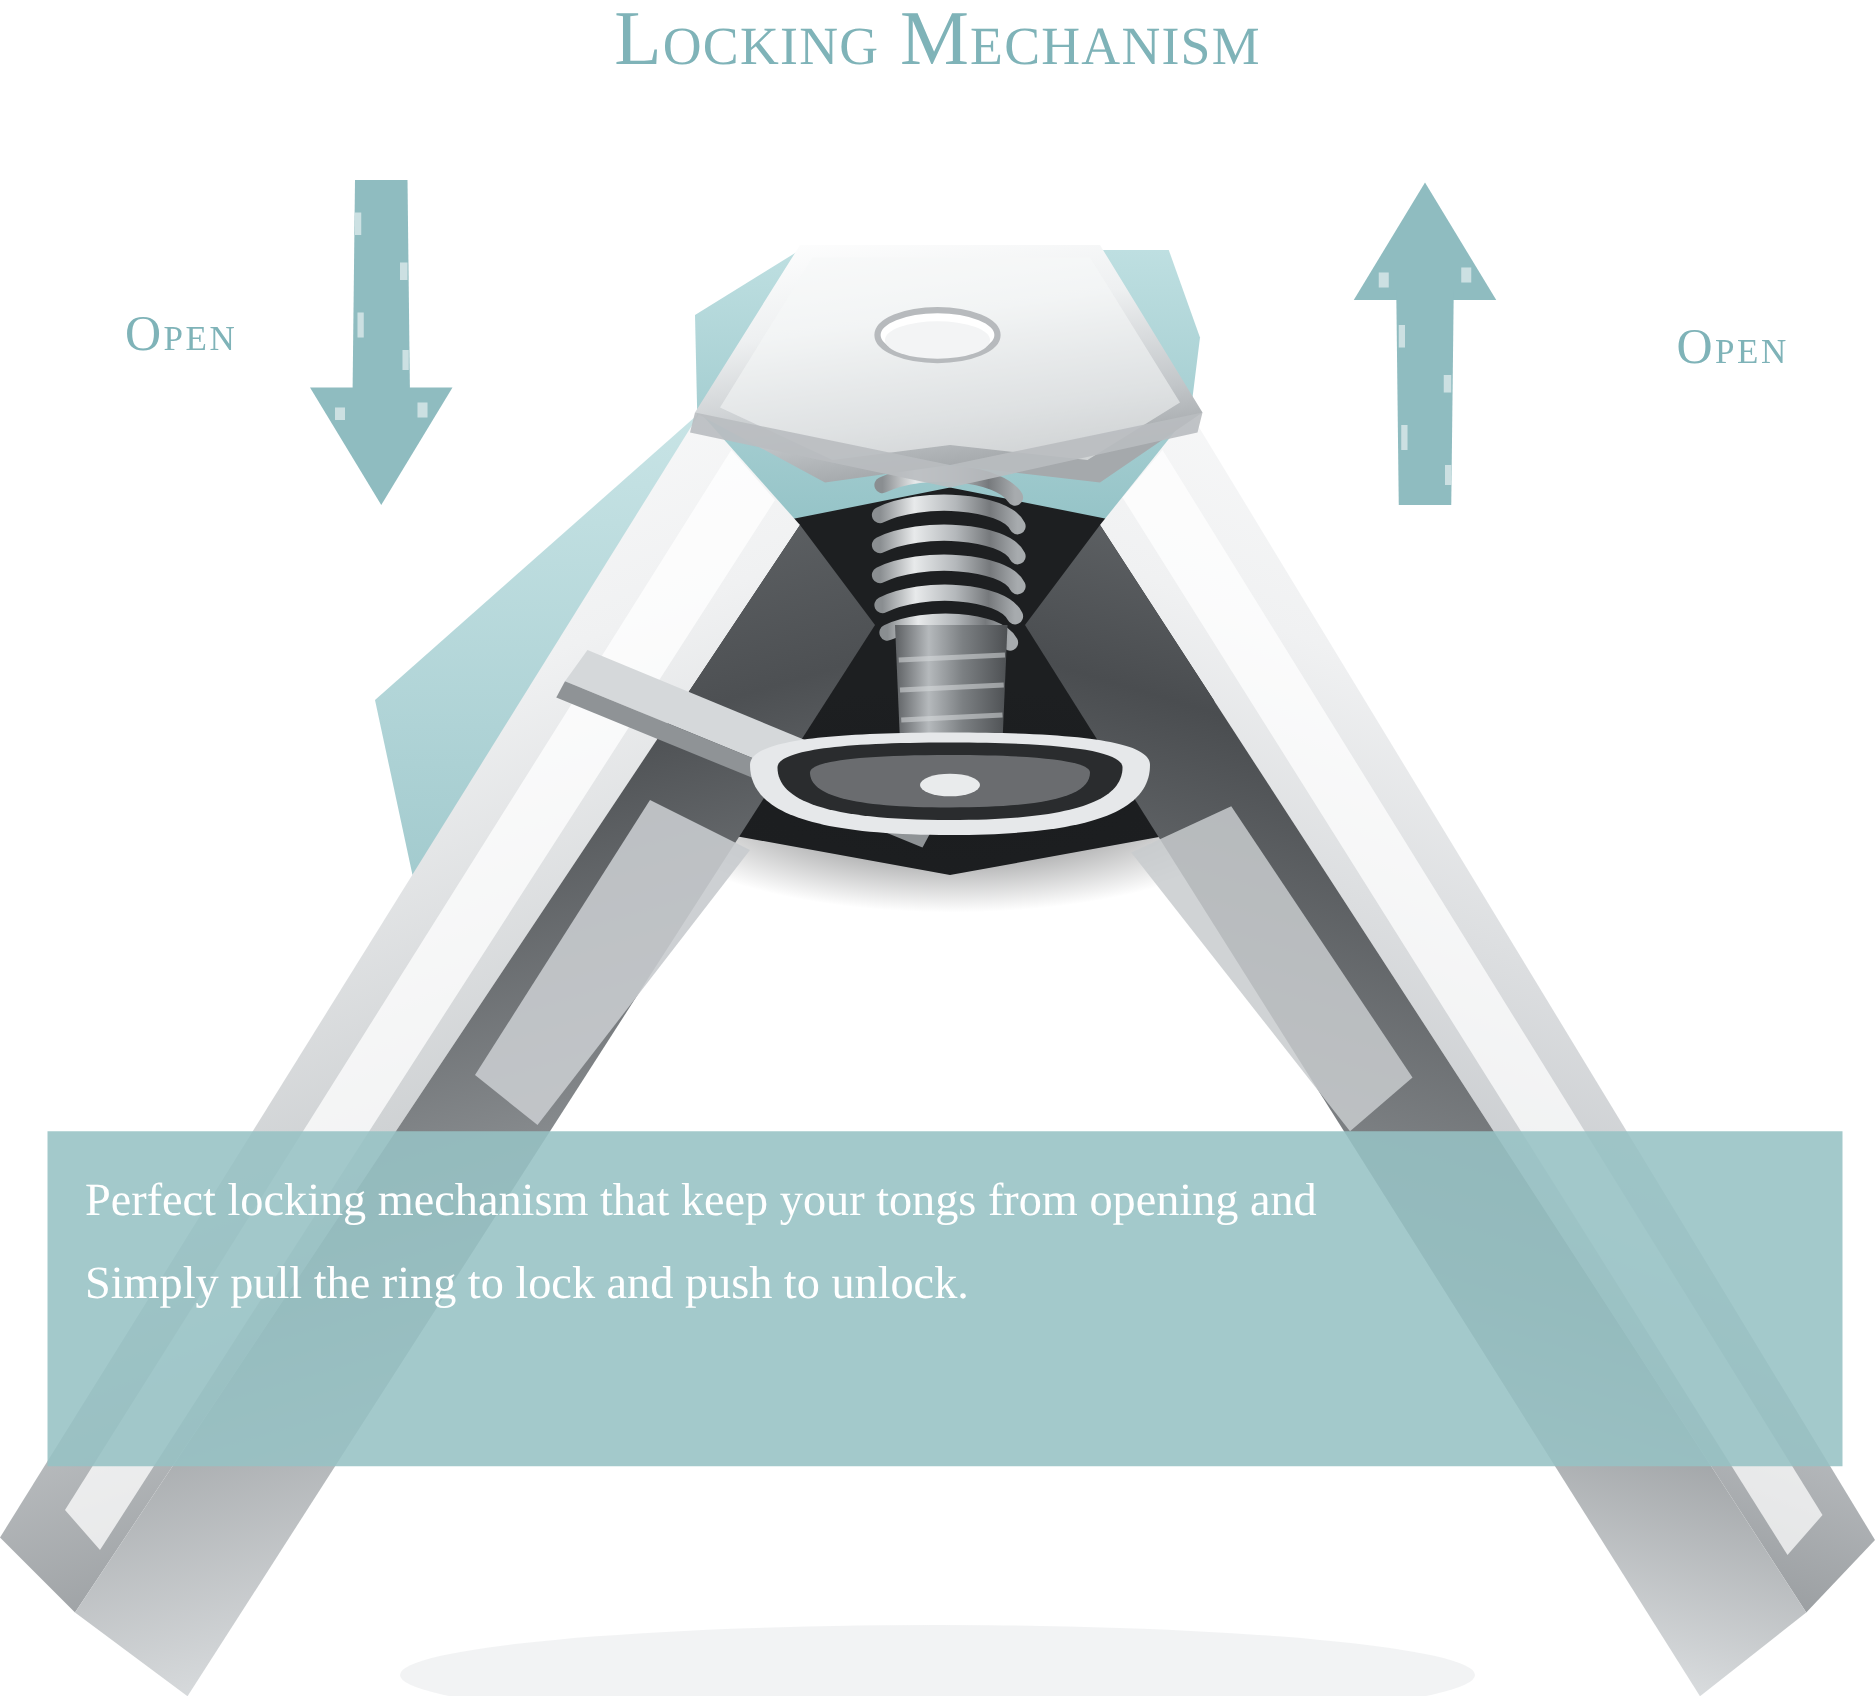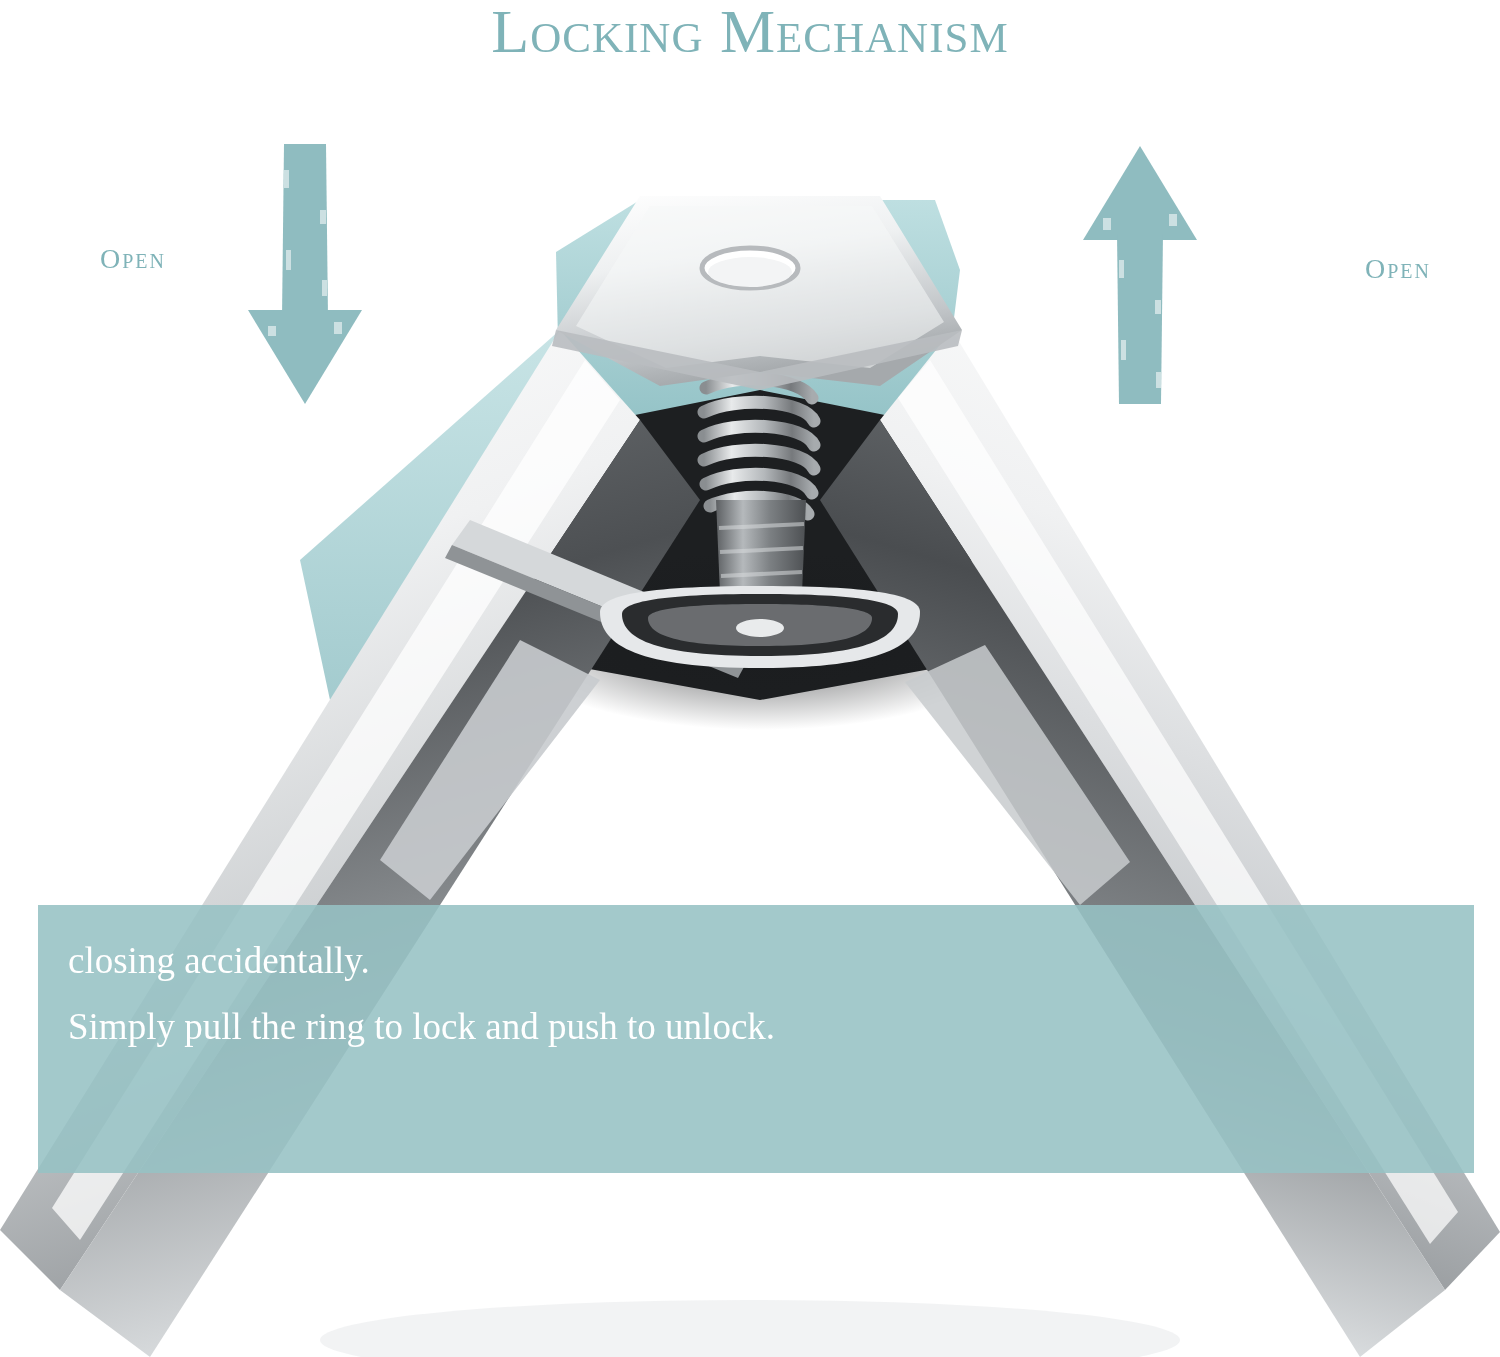--- a/index.html
+++ b/index.html
@@ -32,21 +32,21 @@
     color: #7fb3b8;
     font-variant: small-caps;
     font-weight: 400;
     white-space: nowrap;
   }
 
   
   .side-label {
     position: absolute;
     font-family: "Liberation Serif", serif;
-    font-size: 28px;
+    font-size: 40px;
     color: #7fb3b8;
     font-variant: small-caps;
     letter-spacing: 2px;
   }
   .side-label.open { left: 100px; top: 243px; }
   .side-label.lock { right: 105px; top: 253px; }
 
   
   .arrow {
     position: absolute;
@@ -253,17 +253,17 @@
         <rect x="46" y="200" width="5" height="20"></rect>
         <rect x="81" y="232" width="5" height="16"></rect>
       </g>
     </svg>
   </div>
 
   <div class="side-label open">Open</div>
   <div class="side-label lock">Open</div>
 
   <div class="caption">
-    <p>closing accidentally.</p>
+    <p>Perfect locking mechanism that keep your tongs from opening and</p>
     <p>Simply pull the ring to lock and push to unlock.</p>
   </div>
 
 </div>
 
 </body></html>

